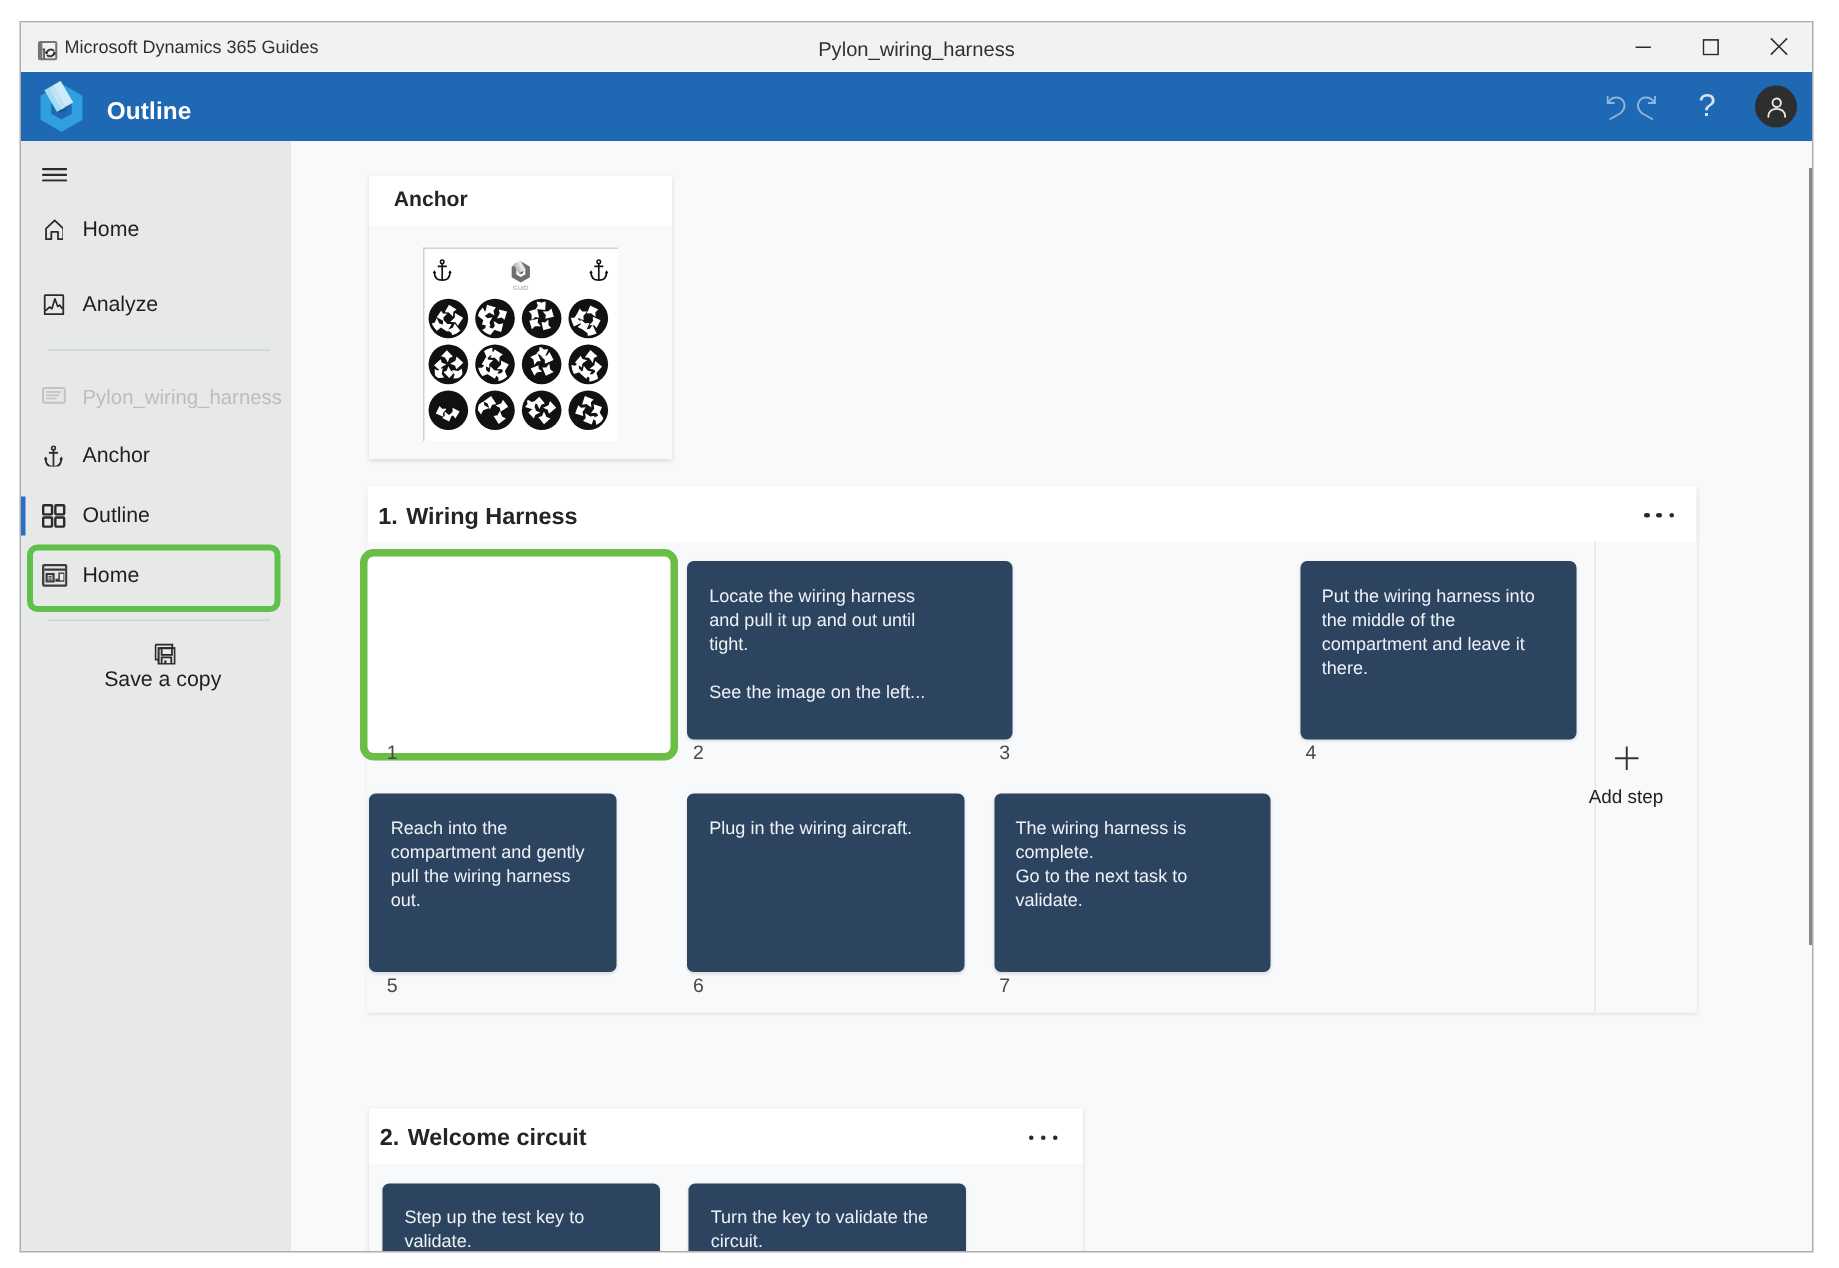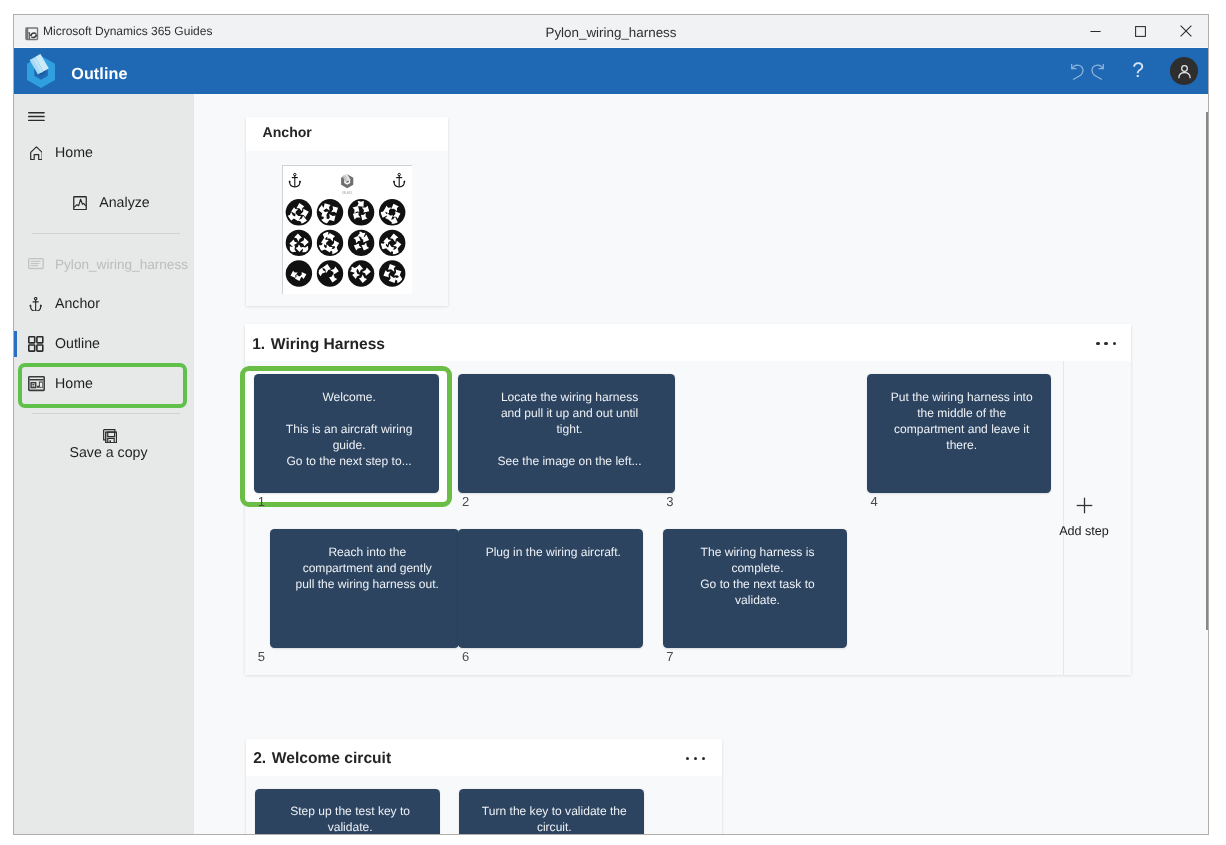--- a/index.html
+++ b/index.html
@@ -47,21 +47,21 @@
 
   
   #anchor-card{left:51.5px;top:22.6px;width:202.8px;height:189.1px;}
   #anchor-head{position:absolute;left:0;top:0;right:0;height:34.2px;border-bottom:1px solid #eef0f2;}
   #anchor-title{position:absolute;left:17px;top:7.2px;font-size:14.1px;font-weight:bold;color:#242424;}
   #anchor-body{position:absolute;left:0;top:34.2px;right:0;bottom:0;background:#f8f9fb;}
   #marker{position:absolute;left:36.8px;top:14.1px;width:129.7px;height:129.2px;background:#fff;
           border-left:1px solid #d2d2d2;border-top:1px solid #d2d2d2;box-sizing:border-box;}
 
   
-  .task{position:absolute;background:#ffffff;box-shadow:0 1.2px 3px rgba(0,0,0,0.13);text-align:center;}
+  .task{position:absolute;background:#ffffff;box-shadow:0 1.2px 3px rgba(0,0,0,0.13);}
   .task-title{position:absolute;left:7.2px;top:11.2px;font-size:15.6px;font-weight:bold;color:#242424;}
   .task-num{display:inline-block;margin-right:5.6px;}
   .task-more{position:absolute;width:22px;height:4px;display:block;}
   .task-more i{position:absolute;top:0;width:3.4px;height:3.4px;border-radius:50%;background:#2a2a2a;display:block;}
   .task-body{position:absolute;left:0;top:36.5px;right:0;bottom:0;background:#f8f9fb;}
   .step{position:absolute;background:#2c4460;border-radius:4.5px;overflow:hidden;box-shadow:0 0.8px 2px rgba(0,0,0,0.12);}
   .step .txt{position:absolute;left:14.5px;top:14.8px;right:9px;font-size:12.05px;line-height:16.1px;color:#eef1f5;white-space:pre-wrap;}
   .stepnum{position:absolute;font-size:13px;color:#4a4a4a;line-height:13px;}
   .addstep{position:absolute;display:flex;flex-direction:column;align-items:center;}
   .addstep .lbl{margin-top:10.5px;font-size:12.6px;color:#222;}
@@ -159,21 +159,21 @@
 
     <div class="nav" id="nav-home" style="top:42px;">
       <span class="ic">
         <svg width="12.9" height="14.2" viewBox="0 0 12.9 14.2" style="display:block">
             <path d="M0.7 6.4 L6.45 0.85 L12.2 6.4 L12.2 13.5 L8.7 13.5 L8.7 8.6 L4.2 8.6 L4.2 13.5 L0.7 13.5 Z" fill="none" stroke="#2b2b2b" stroke-width="1.2" stroke-linejoin="round"></path>
           </svg>
       </span>
       <span class="lb">Home</span>
     </div>
 
-    <div class="nav" id="nav-analyze" style="top:92px;justify-content:center;">
+    <div class="nav" id="nav-analyze" style="top:92px;">
       <span class="ic">
         <svg width="14" height="14.3" viewBox="0 0 14 14.3" style="display:block">
           <rect x="0.75" y="0.75" width="12.5" height="12.8" rx="0.5" fill="none" stroke="#2b2b2b" stroke-width="1.3"></rect>
           <path d="M1.6 10.9 L4.0 8.7 L5.6 9.8 L7.6 3.2 L9.5 8.3 L10.7 7.4 L12.5 9.6" fill="none" stroke="#2b2b2b" stroke-width="1.15" stroke-linejoin="round" stroke-linecap="round"></path>
         </svg>
       </span>
       <span class="lb">Analyze</span>
     </div>
 
     <div class="navsep" style="top:138.5px;"></div>
@@ -425,45 +425,38 @@
 
     <div class="task" id="task1" style="left:51px;top:230.4px;width:885.5px;height:351px;">
       <div class="task-title"><span class="task-num">1.</span><span>Wiring Harness</span></div>
       <div class="task-more" style="left:851.2px;top:17.5px;">
           <i style="left:0"></i>
           <i style="left:8.2px"></i>
           <i style="left:16.4px"></i>
         </div>
       <div class="task-body" id="task1-body">
         <div id="step-focus"></div>
-      <div class="step" style="left: 9.1px; top: 13px; width: 184.5px; height: 119.3px;">
-            <div class="txt">Welcome.
-
-This is an aircraft wiring
-guide.
-Go to the next step to...</div>
-          </div>
           <div class="stepnum" style="left: 12.8px; top: 133.9px;">1</div>
           <div class="step" style="left: 213.3px; top: 13px; width: 217px; height: 119.3px;">
             <div class="txt">Locate the wiring harness
 and pull it up and out until
 tight.
 
 See the image on the left...</div>
           </div>
           <div class="stepnum" style="left: 217px; top: 133.9px;">2</div>
           <div class="stepnum" style="left: 421.2px; top: 133.9px;">3</div>
           <div class="step" style="left: 621.7px; top: 13px; width: 184.5px; height: 119.3px;">
             <div class="txt">Put the wiring harness into
 the middle of the
 compartment and leave it
 there.</div>
           </div>
           <div class="stepnum" style="left: 625.4px; top: 133.9px;">4</div>
-          <div class="step" style="left: 25px; top: 168px; width: 165px; height: 119.3px; padding-left: 24px;">
+          <div class="step" style="left: 1px; top: 168px; width: 165px; height: 119.3px;">
             <div class="txt">Reach into the
 compartment and gently
 pull the wiring harness out.</div>
           </div>
           <div class="stepnum" style="left: 12.8px; top: 288.9px;">5</div>
           <div class="step" style="left: 213.3px; top: 168px; width: 184.5px; height: 119.3px;">
             <div class="txt">Plug in the wiring aircraft.</div>
           </div>
           <div class="stepnum" style="left: 217px; top: 288.9px;">6</div>
           <div class="step" style="left: 417.5px; top: 168px; width: 184.5px; height: 119.3px;">

